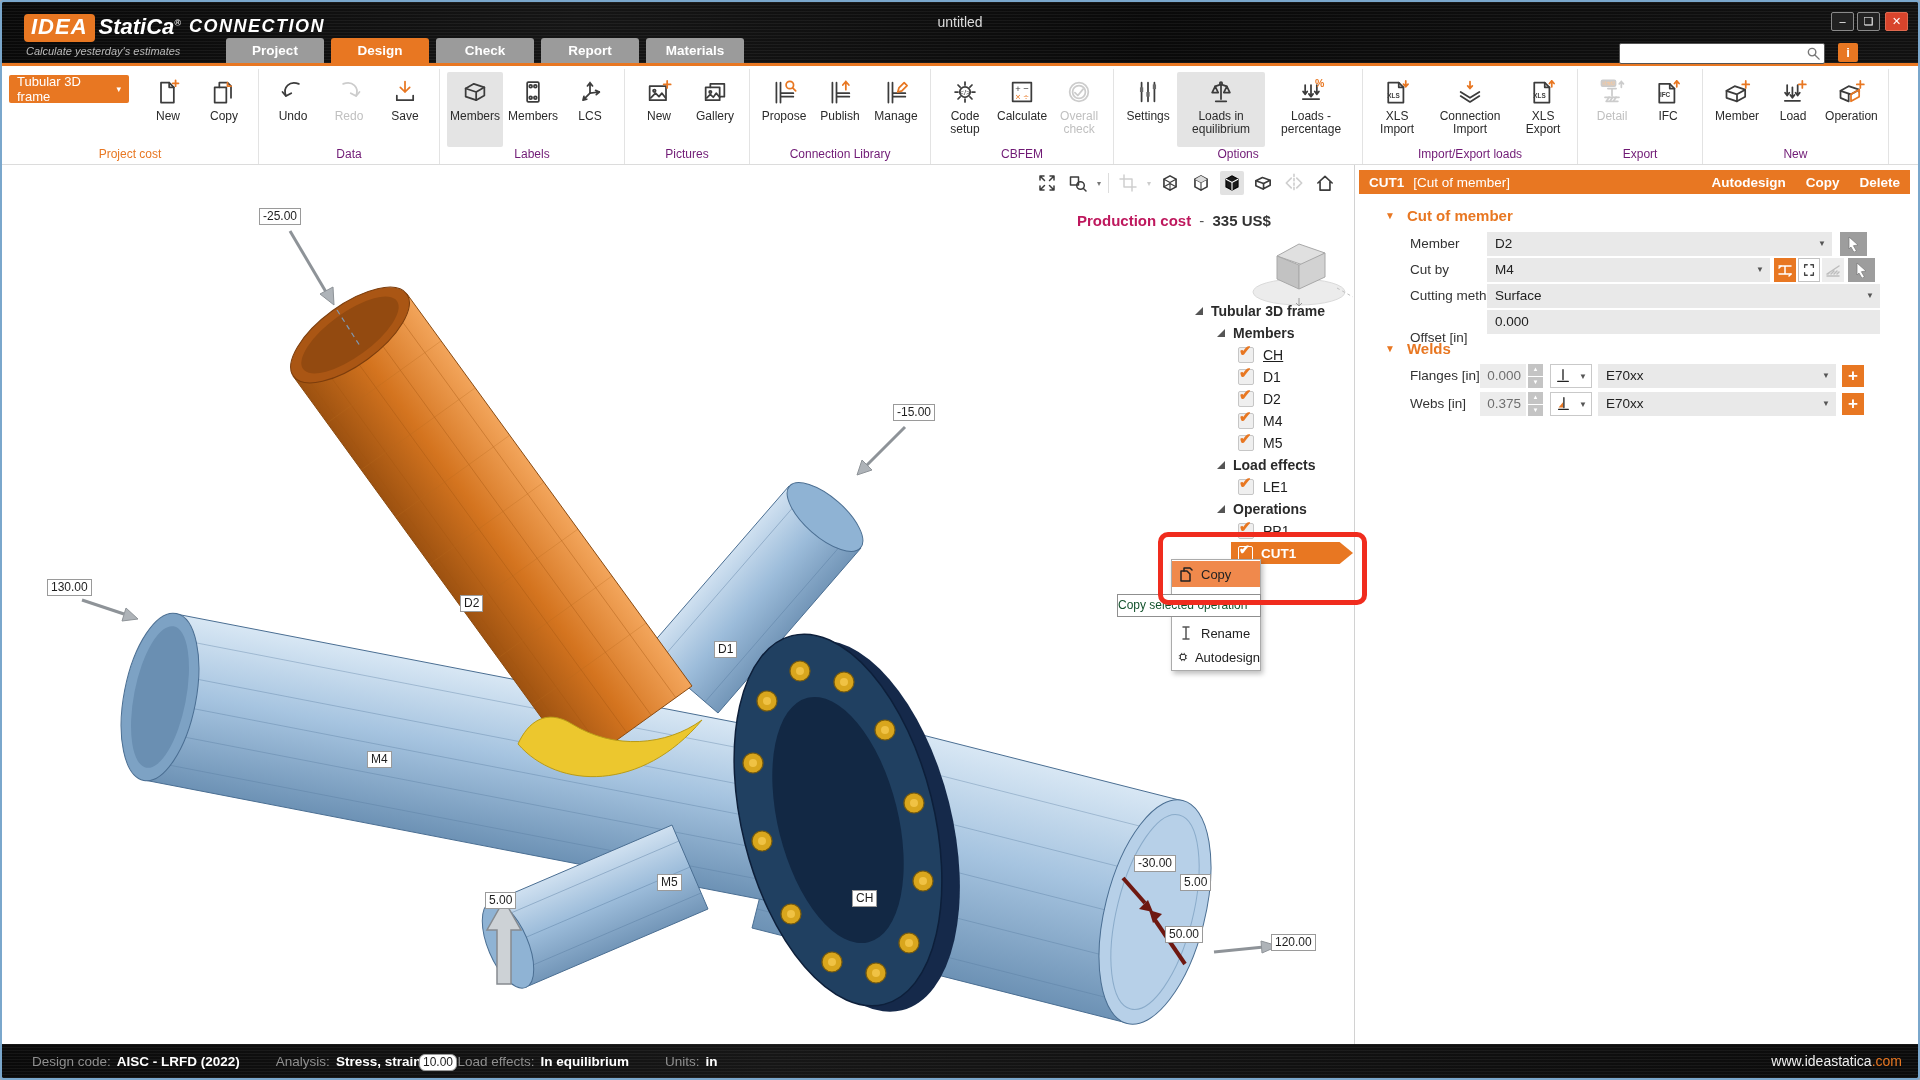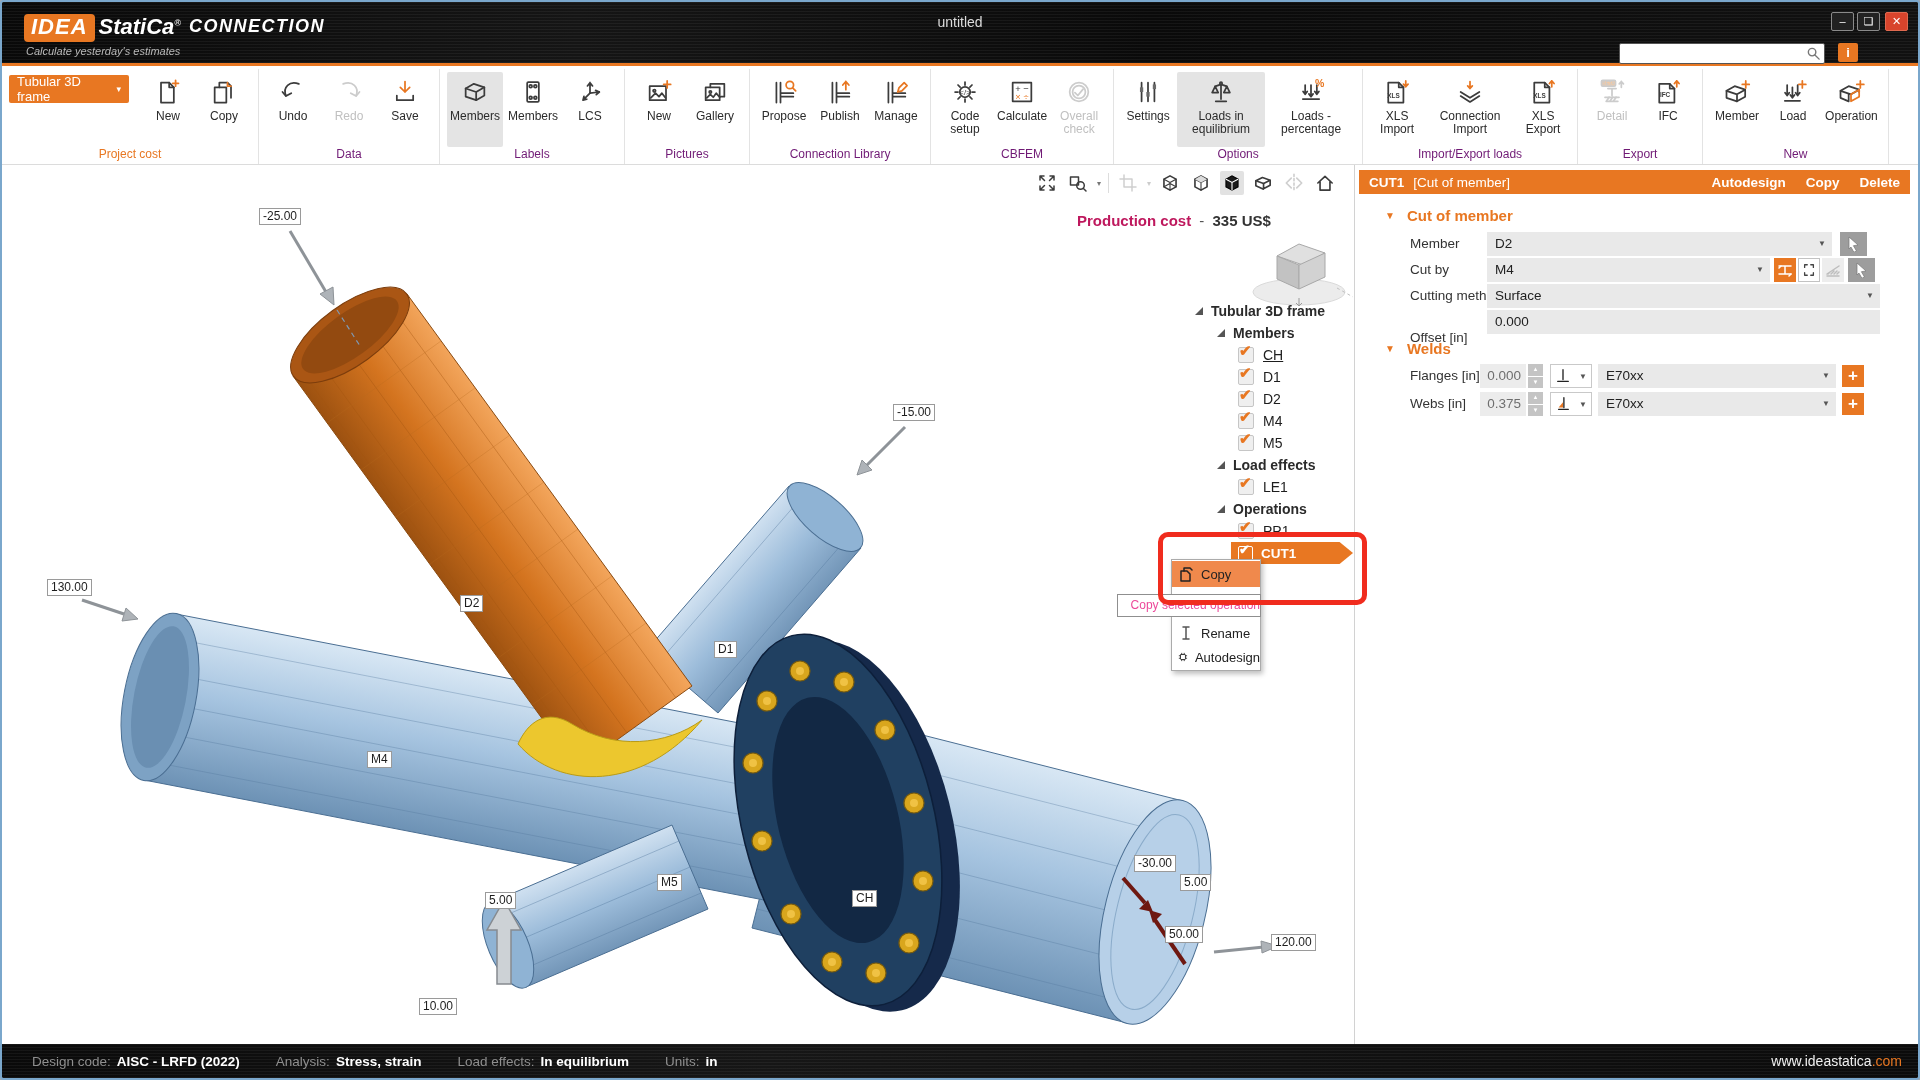--- a/index.html
+++ b/index.html
@@ -68,21 +68,21 @@
   .tlbl.u{text-decoration:underline;}
   .cutbanner{position:absolute;left:1229px;top:540px;width:122px;height:22px;background:#e87722;z-index:3;display:flex;align-items:center;padding-left:7px;box-sizing:border-box;clip-path:polygon(0 0,89% 0,100% 50%,89% 100%,0 100%);}
   .cutbanner .cbo{position:relative;width:13px;height:13px;background:#e87722;border:1.5px solid #fff;border-radius:2px;margin-right:8px;}
   .cutbanner .cbo .chk{position:absolute;left:0;top:-5px;color:#fff;font-size:13px;font-weight:bold;}
   .cutbanner .ct{color:#fff;font-weight:bold;font-size:13.5px;}
   
   .ctxmenu{position:absolute;left:1169px;top:557px;width:88px;height:110px;background:#fff;border:1px solid #ababab;box-shadow:2px 3px 5px rgba(0,0,0,.25);z-index:4;}
   .cmi{position:absolute;left:0;width:100%;height:26px;display:flex;align-items:center;font-size:13px;color:#222;}
   .cmi .cico{width:16px;height:16px;margin:0 7px 0 6px;}
   .cmi.hl{background:#f0894c;}
-  .tooltip{position:absolute;left:1115px;top:592px;width:142px;height:21px;background:#fff;border:1px solid #8f8f8f;font-size:12px;color:#ec4899;text-align:right;line-height:21px;z-index:5;}
+  .tooltip{position:absolute;left:1115px;top:592px;width:142px;height:21px;background:#fff;border:1px solid #8f8f8f;font-size:12px;color:#14532d;text-align:left;line-height:21px;z-index:5;}
   .redbox{position:absolute;left:1156px;top:530px;width:199px;height:63px;border:5px solid #f02c1e;border-radius:10px;z-index:6;pointer-events:none;}
   
   .vlabel{position:absolute;background:#fff;border:1px solid #9a9a9a;font-size:12px;line-height:15px;padding:0 3px;color:#1d1d1d;z-index:2;white-space:nowrap;}
   
   .pdivider{position:absolute;left:1352px;top:163px;width:1px;height:880px;background:#d2d2d2;}
   .phead{position:absolute;left:1357px;top:168px;width:551px;height:24px;background:#e87722;color:#fff;display:flex;align-items:center;padding:0 10px;box-sizing:border-box;font-size:13.5px;}
   .phead .pt{font-weight:bold;margin-right:9px;}
   .phead .pacts{margin-left:auto;display:flex;gap:20px;font-weight:bold;}
   .psec{position:absolute;font-size:15px;font-weight:bold;color:#e87722;}
   .psec .tri{font-size:10px;margin-right:12px;vertical-align:2px;}
@@ -120,20 +120,27 @@
     <div class="logo">
       <span class="logo-box">IDEA</span>
       <span class="logo-statica"><span>StatiCa</span><sup class="logo-reg">®</sup></span>
     </div>
     <div class="product">CONNECTION</div>
     <div class="tagline">Calculate yesterday's estimates</div>
     <div class="win-title">untitled</div>
     <div class="wctl" style="right:64px;">–</div>
     <div class="wctl" style="right:38px;">❏</div>
     <div class="wctl close" style="right:10px;">✕</div>
+    <div class="tabs">
+      <div class="tab">Project</div>
+      <div class="tab active">Design</div>
+      <div class="tab">Check</div>
+      <div class="tab">Report</div>
+      <div class="tab">Materials</div>
+    </div>
     <div class="searchbox">
       <svg class="k" width="15" height="15" viewBox="0 0 16 16">
           <circle cx="6.5" cy="6.5" r="4" stroke="#777"></circle>
           <path d="M9.5 9.5L14 14" stroke="#777"></path>
         </svg>
     </div>
     <div class="infobtn">i</div>
   </div>
 
   <div class="ribbon">
@@ -822,21 +829,21 @@
 
   <div class="vlabel" style="left:257px;top:206px;">-25.00</div>
   <div class="vlabel" style="left:45px;top:577px;">130.00</div>
   <div class="vlabel" style="left:891px;top:402px;">-15.00</div>
   <div class="vlabel" style="left:458px;top:593px;">D2</div>
   <div class="vlabel" style="left:712px;top:639px;">D1</div>
   <div class="vlabel" style="left:365px;top:749px;">M4</div>
   <div class="vlabel" style="left:655px;top:872px;">M5</div>
   <div class="vlabel" style="left:850px;top:888px;">CH</div>
   <div class="vlabel" style="left:483px;top:890px;">5.00</div>
-  <div class="vlabel" style="left:417px;top:996px;">10.00</div>
+  <div class="vlabel" style="left:417px;top:1052px;border-radius:6px;">10.00</div>
   <div class="vlabel" style="left:1132px;top:853px;">-30.00</div>
   <div class="vlabel" style="left:1178px;top:872px;">5.00</div>
   <div class="vlabel" style="left:1163px;top:924px;">50.00</div>
   <div class="vlabel" style="left:1269px;top:932px;">120.00</div>
 
   <div class="pdivider"></div>
 
   <div class="phead">
     <span class="pt">CUT1</span>
     <span>[Cut of member]</span>

